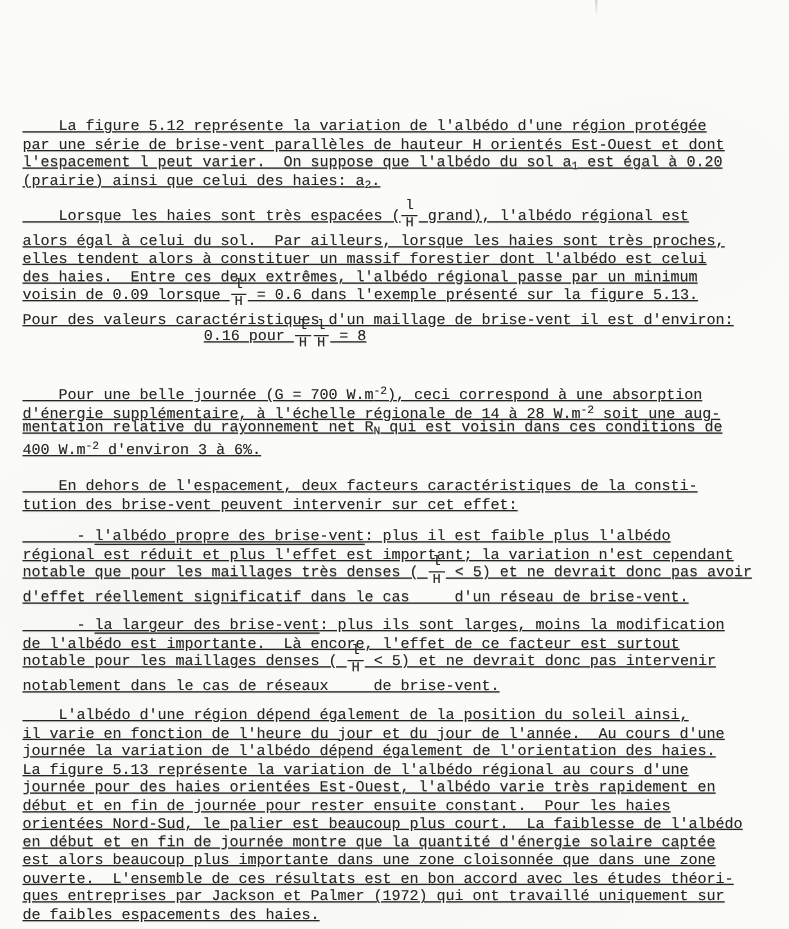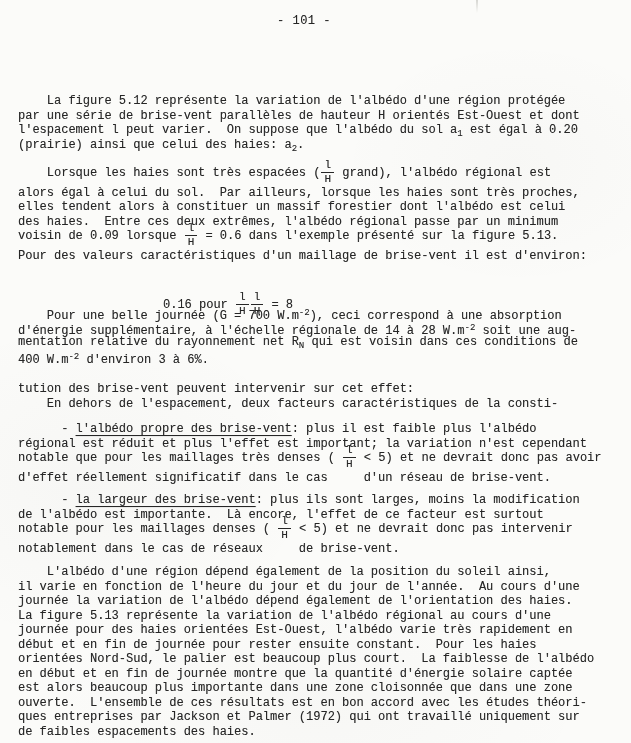--- a/index.html
+++ b/index.html
@@ -19,20 +19,21 @@
     font-size:12px;line-height:14.55px;
   }
   .page-number{
     position:absolute;top:14px;left:0;width:608px;text-align:center;
     letter-spacing:0.5px;white-space:pre;
     text-shadow:0.2px 0.2px 0 rgba(40,40,40,0.35);
   }
   .doc-body .block{
     position:absolute;left:18px;white-space:pre;
     text-shadow:0.2px 0.2px 0 rgba(40,40,40,0.35);
+    text-decoration:underline;
   }
   .line{height:14.55px;white-space:pre;}
   .line:has(.frac){height:19.5px;}
   .sub{font-size:9px;vertical-align:-2.5px;}
   .sup{font-size:9px;vertical-align:4px;}
   .u{text-decoration:underline;text-underline-offset:2.5px;text-align:right;}
   .frac{
     display:inline-flex;flex-direction:column;align-items:center;
     vertical-align:middle;margin:-7px 1px;
     font-size:11px;line-height:9.5px;
@@ -42,24 +43,23 @@
   .scan-mark{
     position:absolute;left:476px;top:0;width:2px;height:13px;
     background:linear-gradient(#d6d6d2,rgba(214,214,210,0));
   }
 </style>
 </head>
 <body>
 
 <div class="page">
   <div class="scan-mark"></div>
-  <div class="page-number">- 101 -</div>
   <div class="doc-body">
       <div class="block" style="top: 94px;"><div class="line"><span>    La figure 5.12 représente la variation de l'albédo d'une région protégée</span></div><div class="line"><span>par une série de brise-vent parallèles de hauteur H orientés Est-Ouest et dont</span></div><div class="line"><span>l'espacement l peut varier.  On suppose que l'albédo du sol a</span><span class="sub">1</span><span> est égal à 0.20</span></div><div class="line"><span>(prairie) ainsi que celui des haies: a</span><span class="sub">2</span><span>.</span></div></div>
       <div class="block" style="top: 166px;"><div class="line"><span>    Lorsque les haies sont très espacées (</span><span class="frac"><span class="num">l</span><span class="den">H</span></span><span> grand), l'albédo régional est</span></div><div class="line"><span>alors égal à celui du sol.  Par ailleurs, lorsque les haies sont très proches,</span></div><div class="line"><span>elles tendent alors à constituer un massif forestier dont l'albédo est celui</span></div><div class="line"><span>des haies.  Entre ces deux extrêmes, l'albédo régional passe par un minimum</span></div><div class="line"><span>voisin de 0.09 lorsque </span><span class="frac"><span class="num">l</span><span class="den">H</span></span><span> = 0.6 dans l'exemple présenté sur la figure 5.13.</span></div><div class="line"><span>Pour des valeurs caractéristiques d'un maillage de brise-vent il est d'environ:</span></div></div>
-      <div class="block" style="top: 262px; left: 163px; margin-top: 36px;"><div class="line"><span>0.16 pour </span><span class="frac"><span class="num">l</span><span class="den">H</span></span><span class="frac"><span class="num">l</span><span class="den">H</span></span><span> = 8</span></div></div>
+      <div class="block" style="top: 262px; left: 163px;"><div class="line"><span>0.16 pour </span><span class="frac"><span class="num">l</span><span class="den">H</span></span><span class="frac"><span class="num">l</span><span class="den">H</span></span><span> = 8</span></div></div>
       <div class="block" style="top: 306px;"><div class="line"><span>    Pour une belle journée (G = 700 W.m</span><span class="sup">-2</span><span>), ceci correspond à une absorption</span></div><div class="line"><span>d'énergie supplémentaire, à l'échelle régionale de 14 à 28 W.m</span><span class="sup">-2</span><span> soit une aug-</span></div><div class="line"><span>mentation relative du rayonnement net R</span><span class="sub">N</span><span> qui est voisin dans ces conditions de</span></div><div class="line"><span>400 W.m</span><span class="sup">-2</span><span> d'environ 3 à 6%.</span></div></div>
-      <div class="block" style="top: 382px;"><div class="line"><span>tution des brise-vent peuvent intervenir sur cet effet:</span></div><div class="line"><span>    En dehors de l'espacement, deux facteurs caractéristiques de la consti-</span></div></div>
+      <div class="block" style="top: 382px;"><div class="line"><span>    En dehors de l'espacement, deux facteurs caractéristiques de la consti-</span></div><div class="line"><span>tution des brise-vent peuvent intervenir sur cet effet:</span></div></div>
       <div class="block" style="top: 422px;"><div class="line"><span>      - </span><span class="u">l'albédo propre des brise-vent</span><span>: plus il est faible plus l'albédo</span></div><div class="line"><span>régional est réduit et plus l'effet est important; la variation n'est cependant</span></div><div class="line"><span>notable que pour les maillages très denses ( </span><span class="frac"><span class="num">l</span><span class="den">H</span></span><span> &lt; 5) et ne devrait donc pas avoir</span></div><div class="line"><span>d'effet réellement significatif dans le cas     d'un réseau de brise-vent.</span></div></div>
       <div class="block" style="top: 493px;"><div class="line"><span>      - </span><span class="u">la largeur des brise-vent</span><span>: plus ils sont larges, moins la modification</span></div><div class="line"><span>de l'albédo est importante.  Là encore, l'effet de ce facteur est surtout</span></div><div class="line"><span>notable pour les maillages denses ( </span><span class="frac"><span class="num">l</span><span class="den">H</span></span><span> &lt; 5) et ne devrait donc pas intervenir</span></div><div class="line"><span>notablement dans le cas de réseaux     de brise-vent.</span></div></div>
       <div class="block" style="top: 565px;"><div class="line"><span>    L'albédo d'une région dépend également de la position du soleil ainsi,</span></div><div class="line"><span>il varie en fonction de l'heure du jour et du jour de l'année.  Au cours d'une</span></div><div class="line"><span>journée la variation de l'albédo dépend également de l'orientation des haies.</span></div><div class="line"><span>La figure 5.13 représente la variation de l'albédo régional au cours d'une</span></div><div class="line"><span>journée pour des haies orientées Est-Ouest, l'albédo varie très rapidement en</span></div><div class="line"><span>début et en fin de journée pour rester ensuite constant.  Pour les haies</span></div><div class="line"><span>orientées Nord-Sud, le palier est beaucoup plus court.  La faiblesse de l'albédo</span></div><div class="line"><span>en début et en fin de journée montre que la quantité d'énergie solaire captée</span></div><div class="line"><span>est alors beaucoup plus importante dans une zone cloisonnée que dans une zone</span></div><div class="line"><span>ouverte.  L'ensemble de ces résultats est en bon accord avec les études théori-</span></div><div class="line"><span>ques entreprises par Jackson et Palmer (1972) qui ont travaillé uniquement sur</span></div><div class="line"><span>de faibles espacements des haies.</span></div></div>
     </div>
 </div>
 
 </body></html>

